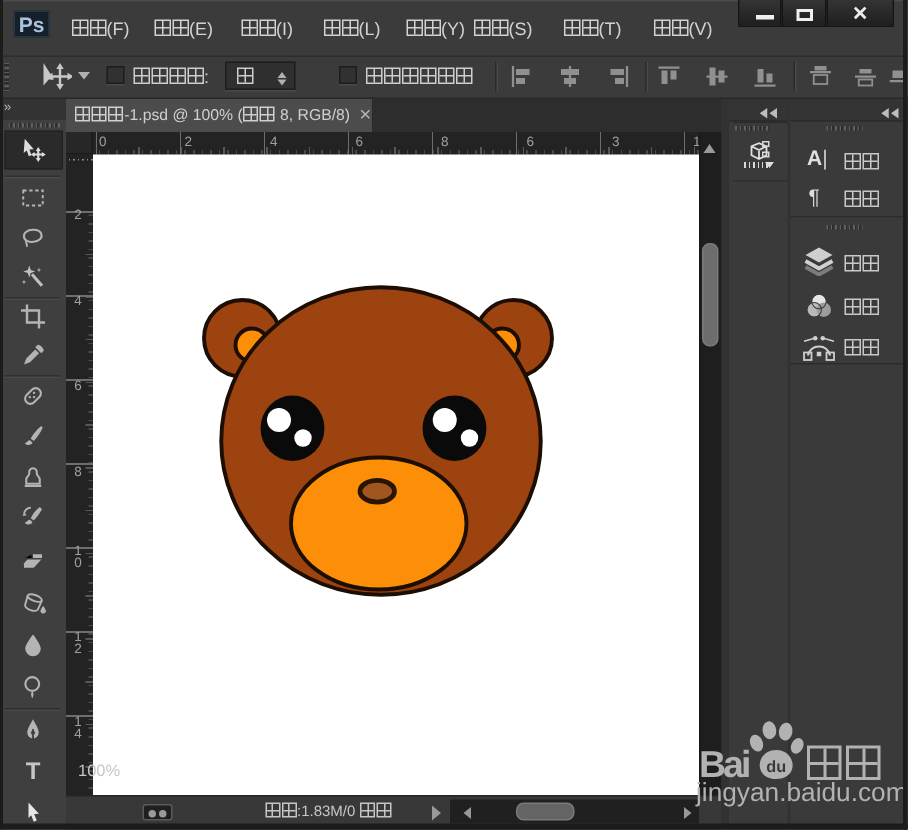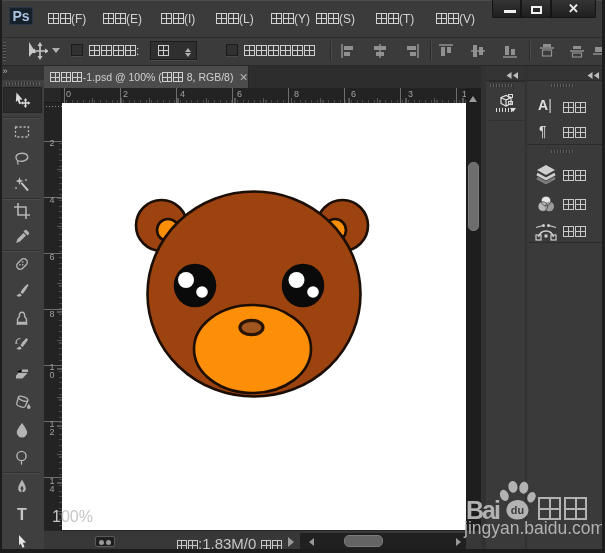--- a/index.html
+++ b/index.html
@@ -251,26 +251,26 @@
  <circle cx="140" cy="189" r="5.8" fill="#fff"></circle>
  <circle cx="234.5" cy="177" r="8" fill="#fff"></circle>
  <circle cx="251" cy="189" r="5.8" fill="#fff"></circle>
  <ellipse cx="189.5" cy="224.5" rx="11.5" ry="7.2" fill="#a0561e" stroke="#2a1403" stroke-width="3.2"></ellipse>
 </svg>
 <div class="abs" id="vscroll"></div>
 <div class="abs" style="left:469px;top:92px;width:0;height:0;border:4.5px solid transparent;border-bottom:6px solid #9a9a9a"></div>
 <div class="abs" id="vthumb"></div>
 
 <div class="abs" id="statusbar"></div>
-<div class="abs" style="left:52px;top:508px;font-size:16px;color:#c6c6c6">100%</div>
+<div class="abs" style="left:52px;top:508px;font-size:11px;color:#c6c6c6">100%</div>
 <div class="abs" style="left:95px;top:536px;width:20px;height:11px;background:#1f1f1f;border:1px solid #5a5a5a;border-radius:2px">
  <div class="abs" style="left:3px;top:2.5px;width:5px;height:5px;border-radius:50%;background:#9a9a9a"></div>
  <div class="abs" style="left:10px;top:2.5px;width:5px;height:5px;border-radius:50%;background:#9a9a9a"></div>
 </div>
-<div class="abs" style="left:176px;top:535px;font-size:15px;color:#c6c6c6"><span class="c s"></span><span class="c s"></span>:1.83M/0 <span class="c s"></span><span class="c s"></span></div>
+<div class="abs" style="left:176px;top:535px;font-size:10px;color:#c6c6c6"><span class="c s"></span><span class="c s"></span>:1.83M/0 <span class="c s"></span><span class="c s"></span></div>
 <div class="abs" style="left:288px;top:537px;width:0;height:0;border:5px solid transparent;border-left:6px solid #999"></div>
 <div class="abs" id="hscroll"></div>
 <div class="abs" style="left:305px;top:538px;width:0;height:0;border:4px solid transparent;border-right:5px solid #999"></div>
 <div class="abs" id="hthumb"></div>
 <div class="abs" style="left:456px;top:538px;width:0;height:0;border:4px solid transparent;border-left:5px solid #999"></div>
 
 <div class="abs" id="rightpanels"></div>
 <div class="abs" id="ncol"></div>
 <div class="abs" id="wcol"></div>
 <div class="abs" style="left:486px;top:66px;width:39px;height:15px;background:#343434;border-bottom:1px solid #2b2b2b"></div>

